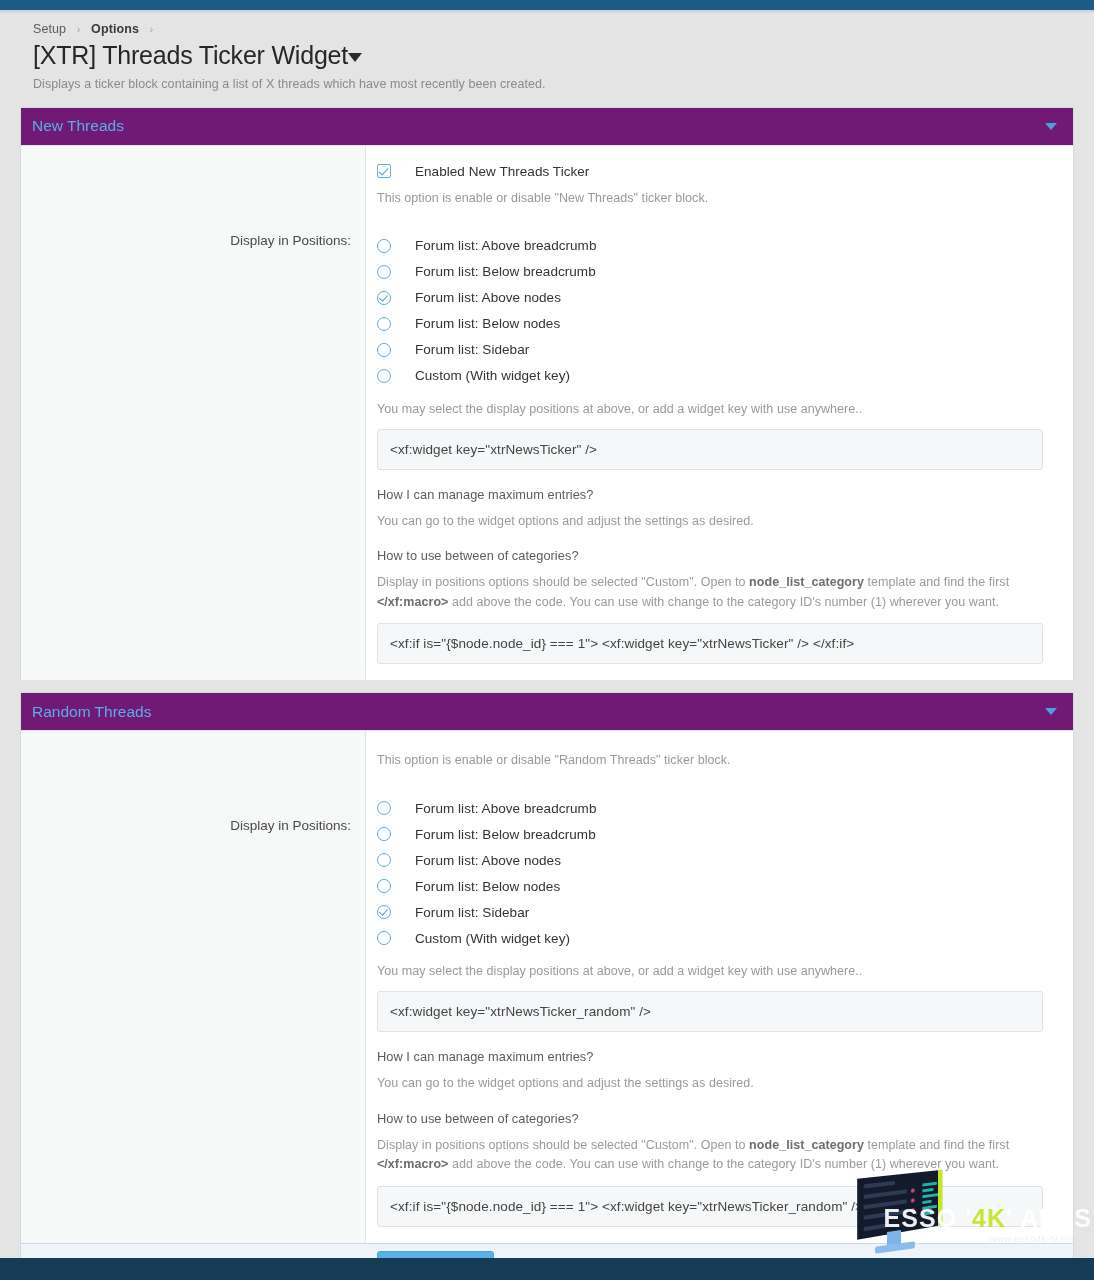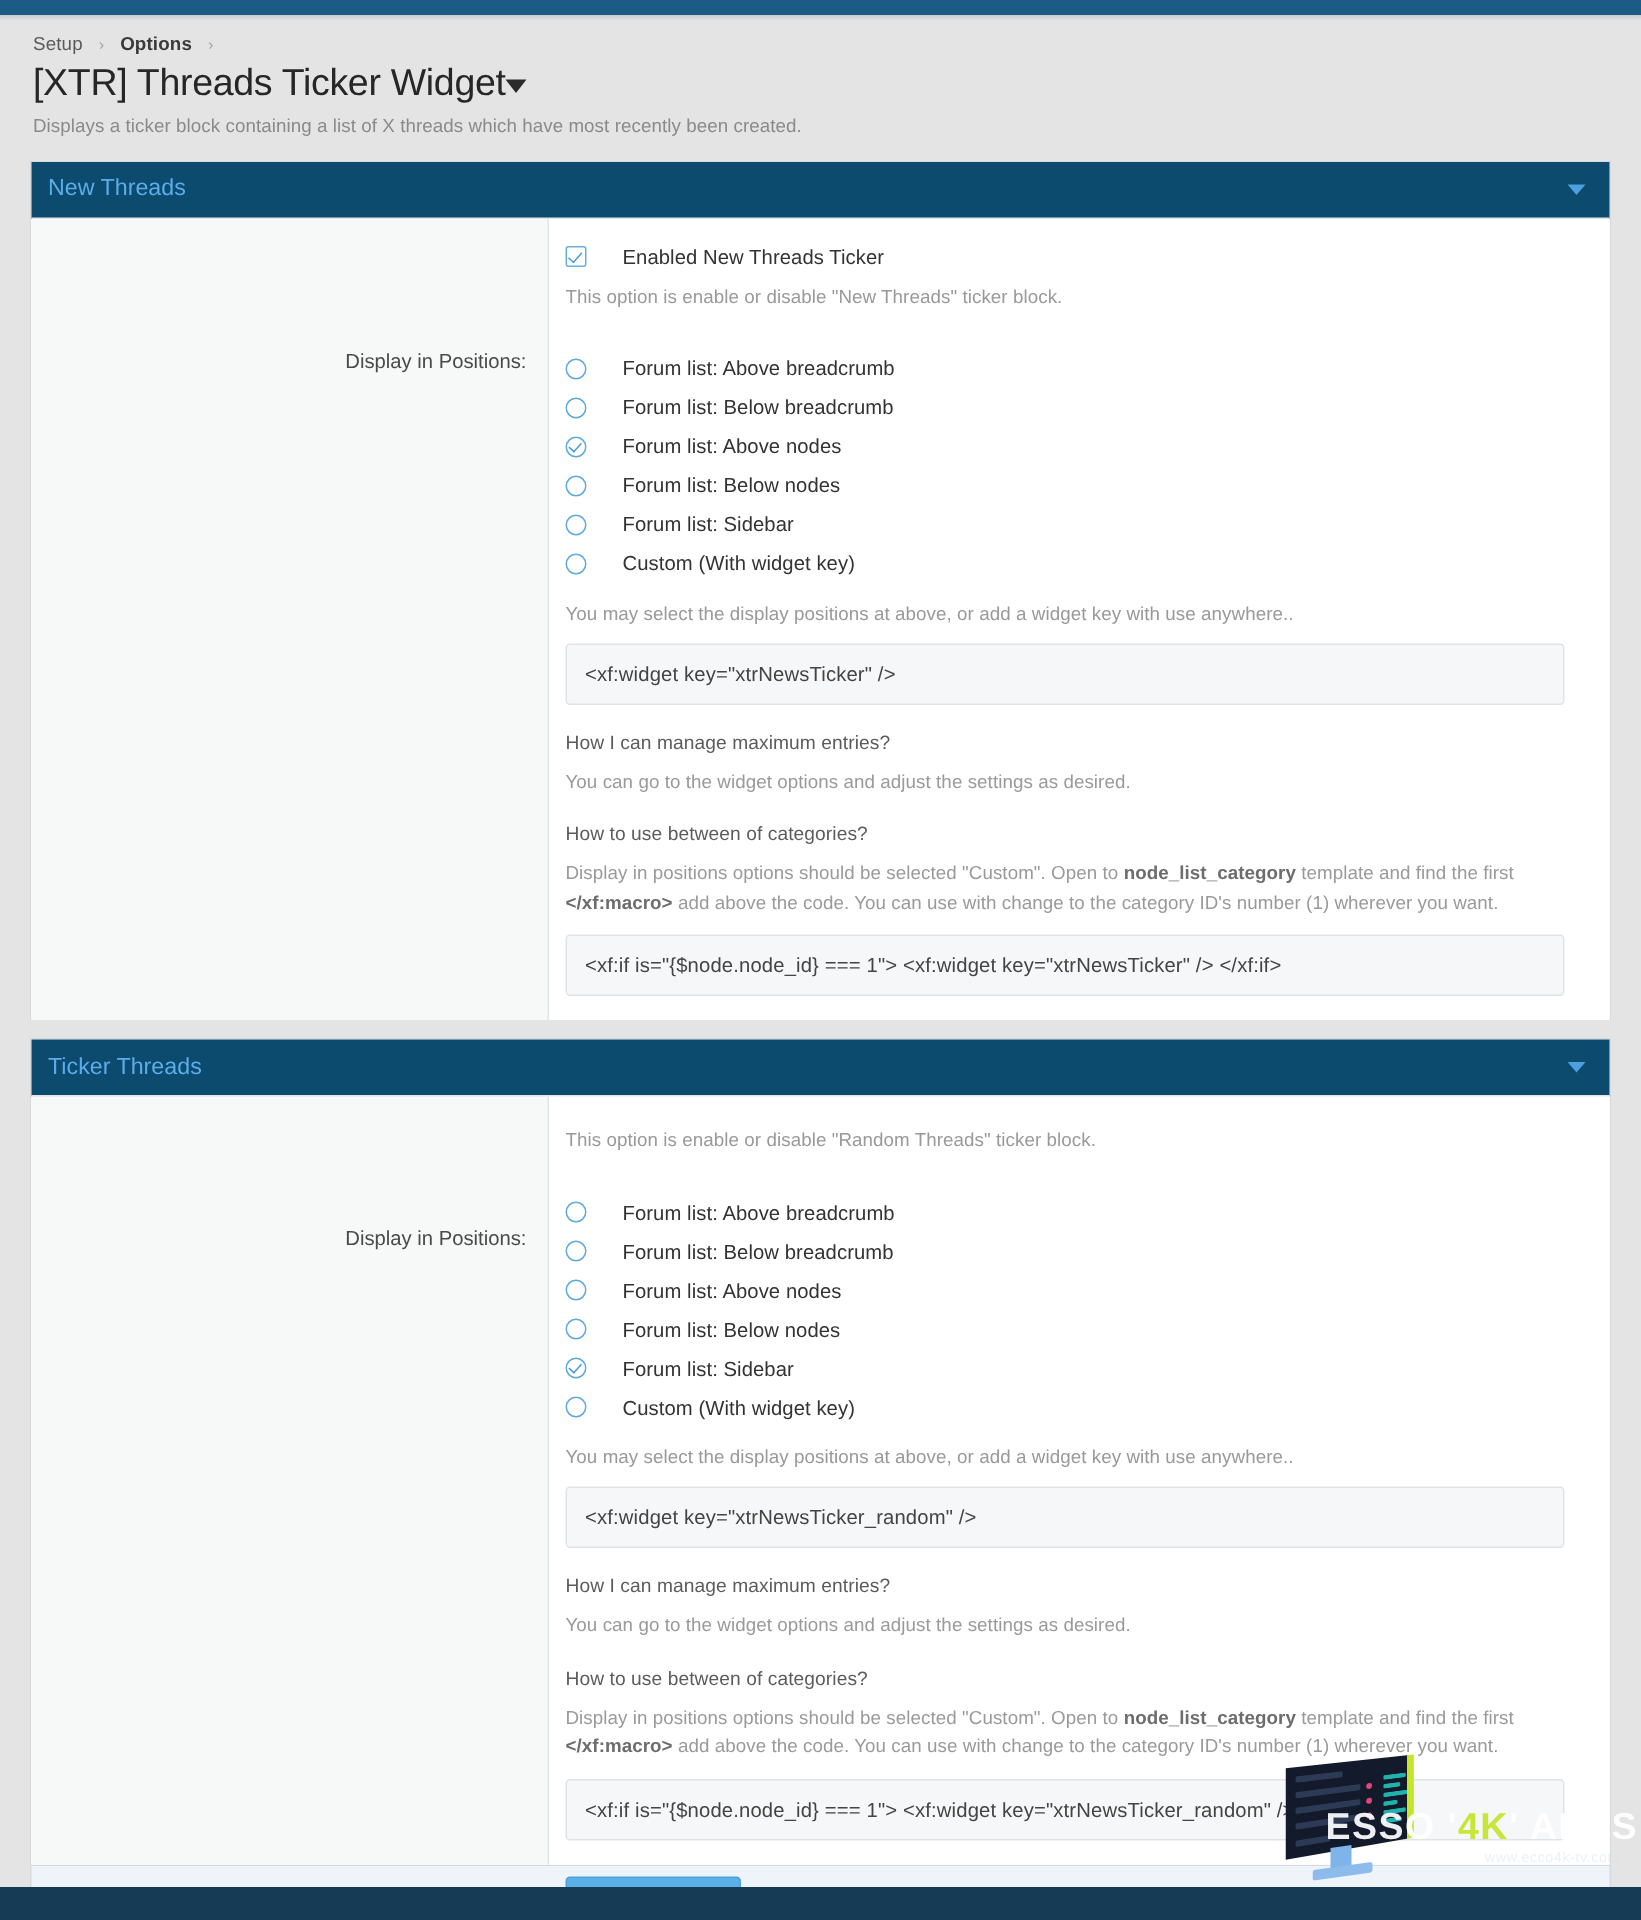--- a/index.html
+++ b/index.html
@@ -25,21 +25,21 @@
     width: 100%;
   }
   .topbar-shadow {
     height: 4px;
     background: linear-gradient(to bottom, #c9ced2, #e4e4e4);
     width: 100%;
   }
 
   
   .page-head {
-    padding: 8px 20px 4px 22px;
+    padding: 8px 20px 4px 33px;
   }
   .breadcrumb {
     font-size: 12.5px;
     color: #6b6b6b;
     letter-spacing: .1px;
     margin-bottom: 5px;
   }
   .breadcrumb .crumb { color: #5b5b5b; }
   .breadcrumb .crumb.strong { font-weight: bold; color: #3a3a3a; }
   .breadcrumb .sep { color: #a5a5a5; margin: 0 7px; font-size: 11px; }
@@ -76,21 +76,21 @@
     border-bottom: none;
   }
   .panel.last { border-bottom: 1px solid #d6dadd; }
 
   .section-head {
     height: 38px;
     display: flex;
     align-items: center;
     justify-content: space-between;
     padding: 0 16px 0 11px;
-    background: #0c4a6e;
+    background: #701a75;
     border-bottom: 1px solid #e2e6e9;
   }
   .section-title {
     color: #5badea;
     font-size: 15.5px;
     font-weight: 400;
   }
   .chevron-down {
     width: 0; height: 0;
     border-left: 6px solid transparent;
@@ -417,21 +417,21 @@
       <div class="qa-title">How to use between of categories?</div>
       <div class="qa-body"><span>Display in positions options should be selected "Custom". Open to </span><b>node_list_category</b><span> template and find the first </span><b>&lt;/xf:macro&gt;</b><span> add above the code. You can use with change to the category ID's number (1) wherever you want.</span></div>
 
       <div class="codebox">&lt;xf:if is="{$node.node_id} === 1"&gt;  &lt;xf:widget key="xtrNewsTicker" /&gt; &lt;/xf:if&gt;</div>
     </div>
   </div>
 </div>
 
 <div class="panel last">
   <div class="section-head">
-    <span class="section-title">Ticker Threads</span>
+    <span class="section-title">Random Threads</span>
     <span class="chevron-down"></span>
   </div>
 
   <div class="row">
     <div class="row-label">
       <span class="lbl" style="visibility:hidden">&nbsp;</span>
       <span class="lbl" style="margin-top:58px">Display in Positions:</span>
     </div>
     <div class="row-body">
 

